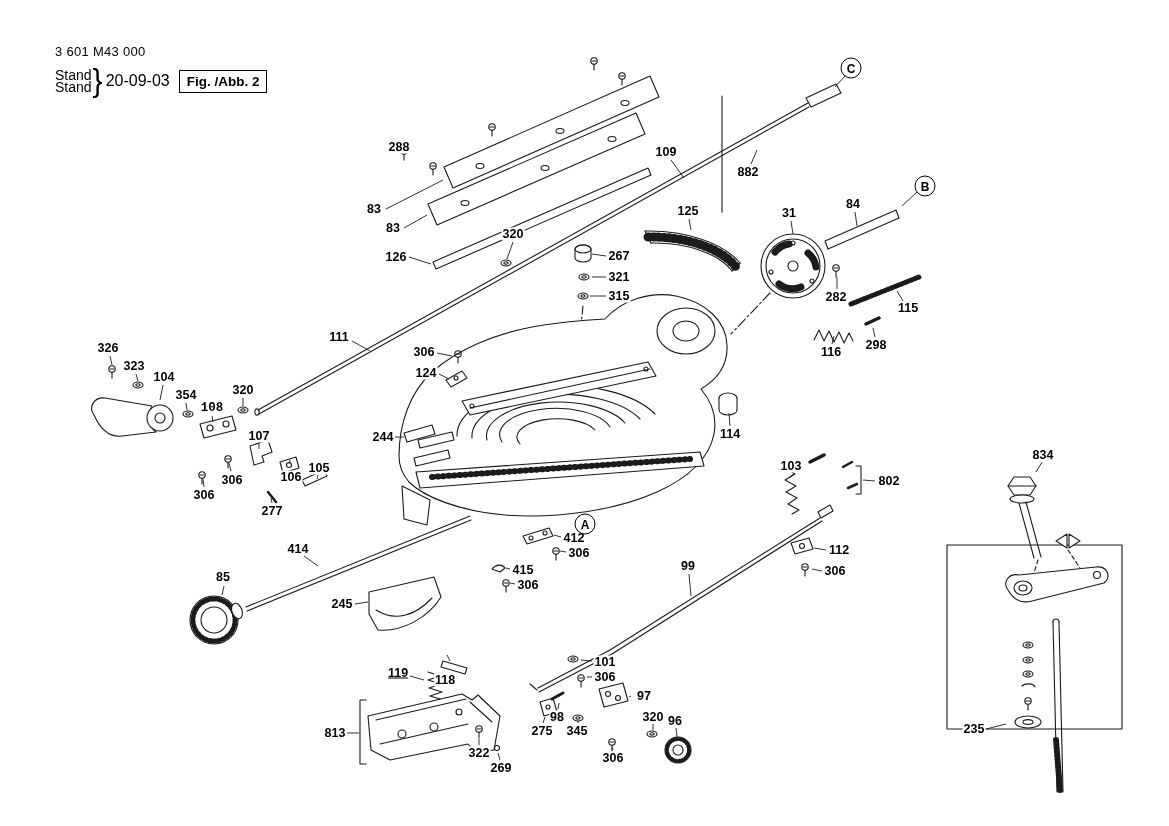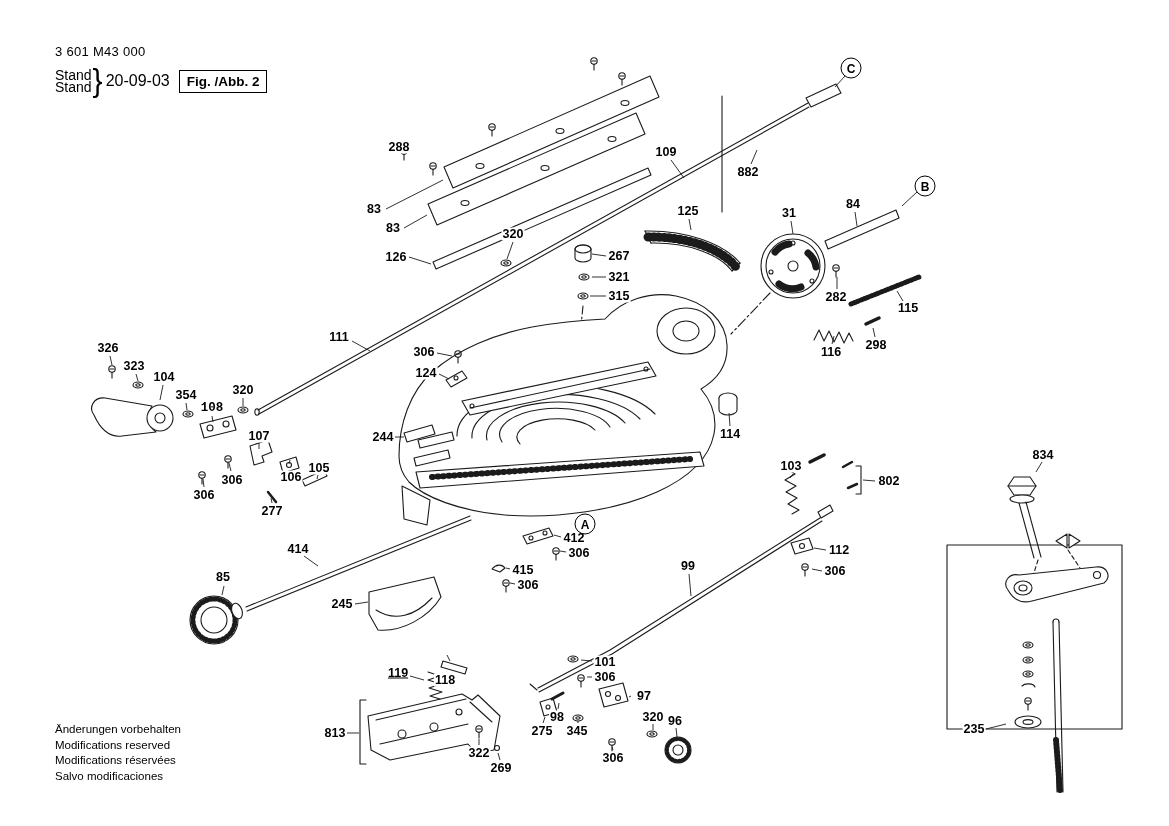--- a/index.html
+++ b/index.html
@@ -420,20 +420,14 @@
       <div class="rev-labels">
         <div>Stand</div>
         <div>Stand</div>
       </div>
       <div class="brace">}</div>
       <div class="rev-date">20-09-03</div>
       <div class="fig-box">Fig. /Abb. 2</div>
     </div>
   </div>
 
-  <div class="footer">
-    <div>Änderungen vorbehalten</div>
-    <div>Modifications reserved</div>
-    <div>Modifications réservées</div>
-    <div>Salvo modificaciones</div>
-  </div>
 
 </div>
 
 </body></html>

